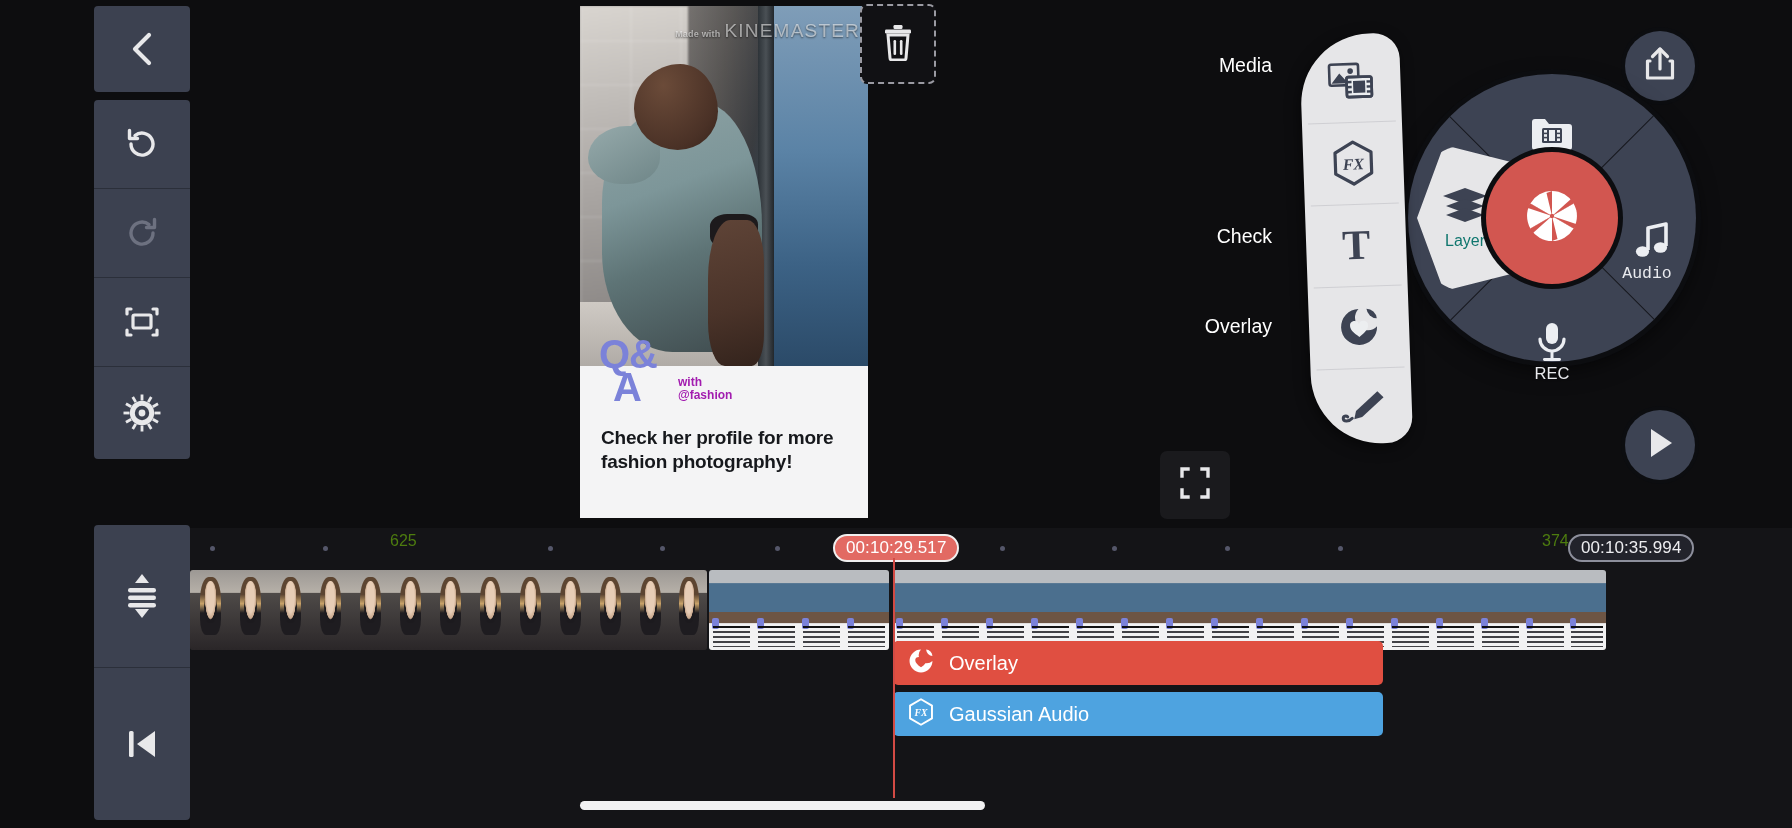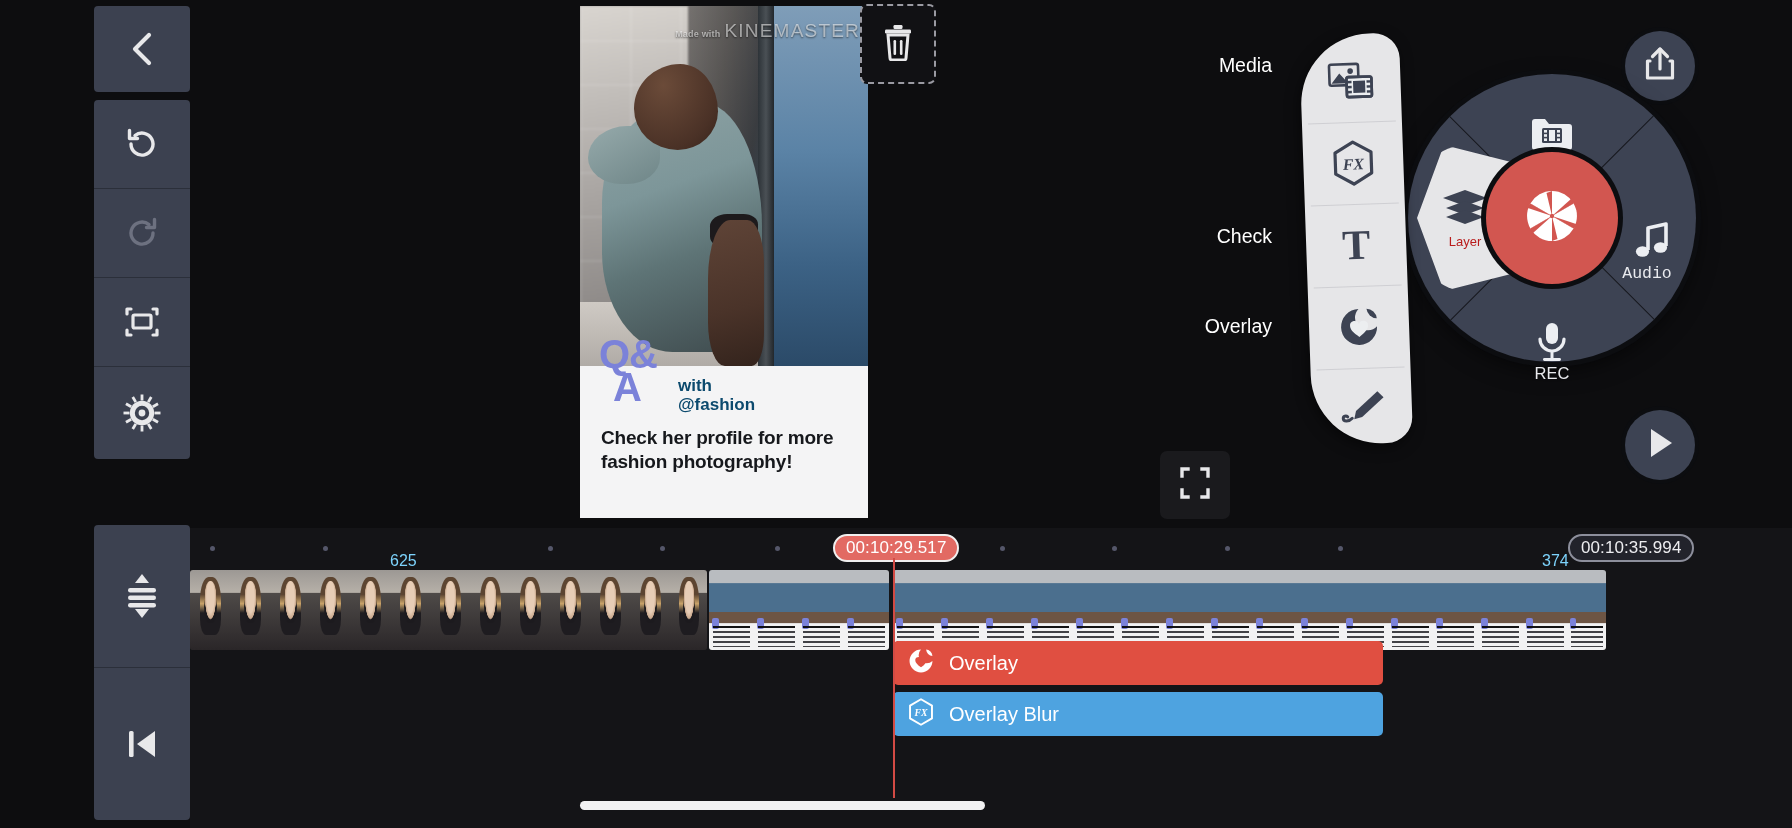--- a/index.html
+++ b/index.html
@@ -98,21 +98,21 @@
     background:#f4f4f5;
   }
   .qa-mark {
     position:absolute; left:19px; top:-28px;
     color:#7b82d9; font-weight:800; line-height:.82;
     font-size:40px; letter-spacing:-1px;
   }
   .qa-mark .row2 { margin-left: 14px; }
   .qa-with {
     position:absolute; left:98px; top:10px;
-    color:#0c4a6e; font-weight:800; font-size:17px; line-height:1.12;
+    color:#a21caf; font-weight:800; font-size:12px; line-height:1.12;
   }
   .qa-body {
     position:absolute; left:21px; top:60px; width:240px;
     color:#16181c; font-weight:800; font-size:19px; line-height:1.25;
     letter-spacing:-.2px;
   }
 
   .trash-btn {
     position:absolute; left:860px; top:4px; width:76px; height:80px;
     border:2px dashed #9a9aa2; border-radius:7px;
@@ -140,21 +140,21 @@
     display:flex; align-items:center; justify-content:center;
   }
   .layer-wedge {
     position:absolute; left:225px; top:123px; width:96px; height:146px;
     background:#e6e6e8;
     border-radius: 50px 14px 14px 50px;
     clip-path: polygon(0% 50%, 28% 0%, 100% 12%, 100% 30%, 78% 50%, 100% 70%, 100% 88%, 28% 100%);
     display:flex; flex-direction:column; align-items:center; justify-content:center; gap:2px;
     color:#3d4353;
   }
-  .layer-wedge .lw-label { font-size:13px; color:#b91c1c; }
+  .layer-wedge .lw-label { font-size:16px; color:#0f766e; }
 
   .arc-panel {
     position:absolute; left:114px; top:12px; width:100px; height:410px;
     background:#e6e6e8;
     border-radius: 70px 26px 26px 70px;
     box-shadow: -2px 4px 14px rgba(0,0,0,.5);
     transform: rotate(-2deg);
   }
   .arc-item {
     position:absolute; left:0; width:100px; height:82px;
@@ -174,21 +174,21 @@
   .crop-btn {
     position:absolute; left:1160px; top:451px; width:70px; height:68px;
     background:#1a1a1d; border-radius:7px;
     display:flex; align-items:center; justify-content:center;
   }
 
   
   .timeline { position:absolute; left:190px; top:528px; width:1602px; height:300px; background:#141417; }
   .ruler { position:absolute; left:0; top:0; width:100%; height:40px; }
   .tick-dot { position:absolute; top:18px; width:5px; height:5px; border-radius:50%; background:#55576a; }
-  .tick-num { position:absolute; top:24px; color:#7dd3fc; font-size:16px; }
+  .tick-num { position:absolute; top:4px; color:#4d7c0f; font-size:16px; }
   .time-badge {
     position:absolute; top:6px; height:28px; padding:0 11px;
     border-radius:14px; display:flex; align-items:center;
     font-size:17px; letter-spacing:.1px; white-space:nowrap;
   }
   .badge-current { background:#e26a63; color:#fff; border:2px solid #f0efef; }
   .badge-total { background:#22232b; color:#ededf0; border:2px solid #8d8f9c; }
 
   .strip { position:absolute; height:80px; top:42px; border-radius:3px; overflow:hidden;
     display:flex; background:#222; }
@@ -607,21 +607,21 @@
       <span>Overlay</span>
     </div>
 
     <div class="clip-item" style="left:703px; top:164px; width:490px; background:#4ea3e0;">
       <span>
         <svg width="28" height="28" viewBox="0 0 46 46">
           <path d="M23 2 L41 12.5 V33.5 L23 44 L5 33.5 V12.5 Z" fill="none" stroke="#ffffff" stroke-width="3.2" stroke-linejoin="round"></path>
           <text x="23" y="29.5" font-family="Liberation Serif, serif" font-size="16" font-style="italic" font-weight="700" fill="#ffffff" text-anchor="middle">FX</text>
         </svg>
       </span>
-      <span>Overlay Blur</span>
+      <span>Gaussian Audio</span>
     </div>
 
     <div class="playhead-line" style="left:703px; top:30px; height:240px;"></div>
 
     <div class="scrollbar" style="left:390px; bottom:18px; width:405px;"></div>
   </div>
 
 </div>
 
 </body></html>

